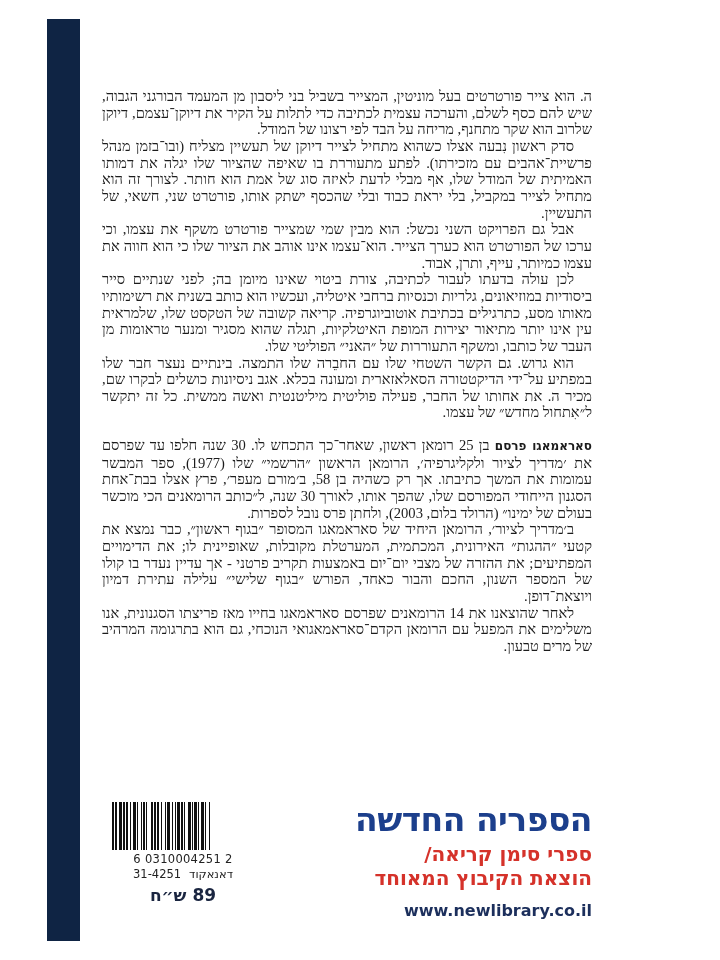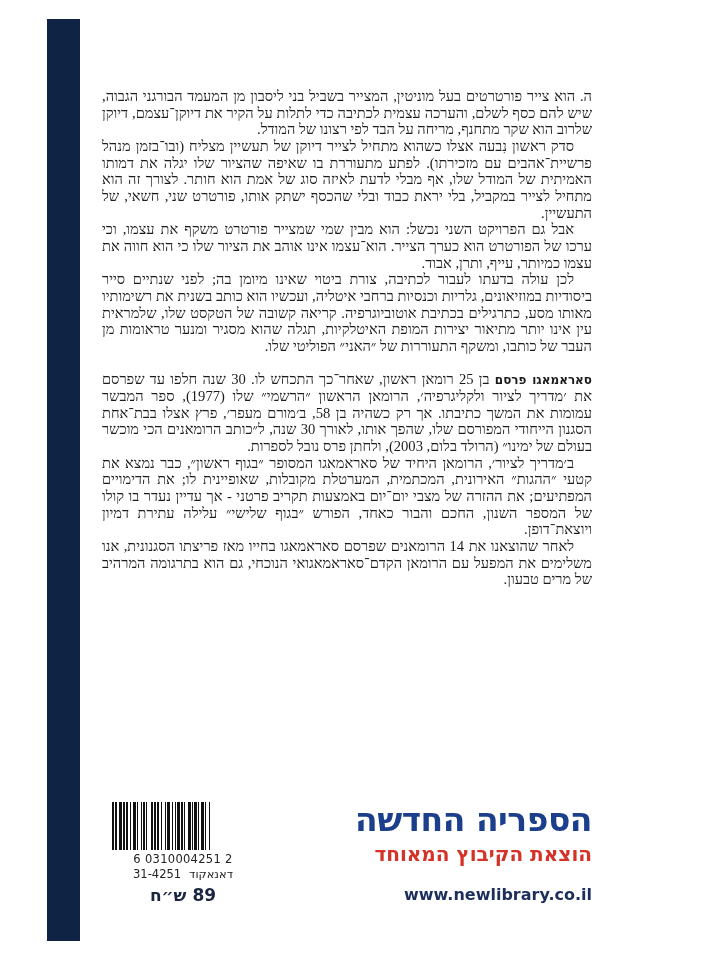--- a/index.html
+++ b/index.html
@@ -66,21 +66,21 @@
       letter-spacing: -0.5px;
     }
     .publisher-series {
       margin-top: 4px;
       font-size: 20px;
       font-weight: bold;
       color: #d5322a;
       line-height: 24px;
     }
     .publisher-url {
-      margin-top: 18px;
+      margin-top: 10px;
       direction: ltr;
       text-align: right;
       font-size: 16px;
       font-weight: bold;
       color: #1c2f5c;
       line-height: 22px;
     }
 
     .barcode-block {
       position: absolute;
@@ -134,20 +134,21 @@
 </head>
 <body>
 
 <div class="spine-bar"></div>
 
 <div class="body-text">
   <p>ה. הוא צייר פורטרטים בעל מוניטין, המצייר בשביל בני ליסבון מן המעמד הבורגני הגבוה, שיש להם כסף לשלם, והערכה עצמית לכתיבה כדי לתלות על הקיר את דיוקן־עצמם, דיוקן שלרוב הוא שקר מתחנף, מריחה על הבד לפי רצונו של המודל.</p>
   <p class="indent">סדק ראשון נִבעה אצלו כשהוא מתחיל לצייר דיוקן של תעשיין מצליח (ובו־בזמן מנהל פרשיית־אהבים עם מזכירתו). לפתע מתעוררת בו שאיפה שהציור שלו יגלה את דמותו האמיתית של המודל שלו, אף מבלי לדעת לאיזה סוג של אמת הוא חותר. לצורך זה הוא מתחיל לצייר במקביל, בלי יראת כבוד ובלי שהכסף ישתק אותו, פורטרט שני, חשאי, של התעשיין.</p>
   <p class="indent">אבל גם הפרויקט השני נכשל: הוא מבין שמי שמצייר פורטרט משקף את עצמו, וכי ערכו של הפורטרט הוא כערך הצייר. הוא־עצמו אינו אוהב את הציור שלו כי הוא חווה את עצמו כמיותר, עייף, ותרן, אבוד.</p>
   <p class="indent">לכן עולה בדעתו לעבור לכתיבה, צורת ביטוי שאינו מיומן בה; לפני שנתיים סייר ביסודיות במוזיאונים, גלריות וכנסיות ברחבי איטליה, ועכשיו הוא כותב בשנית את רשימותיו מאותו מסע, כתרגילים בכתיבת אוטוביוגרפיה. קריאה קשובה של הטקסט שלו, שלמראית עין אינו יותר מתיאור יצירות המופת האיטלקיות, תגלה שהוא מסגיר ומנער טראומות מן העבר של כותבו, ומשקף התעוררות של ״האני״ הפוליטי שלו.</p>
+  <p class="indent">הוא גרוש. גם הקשר השטחי שלו עם החבֵרה שלו התמצה. בינתיים נעצר חבר שלו במפתיע על־ידי הדיקטטורה הסאלאזארית ומעונה בכלא. אגב ניסיונות כושלים לבקרו שם, מכיר ה. את אחותו של החבר, פעילה פוליטית מיליטנטית ואשה ממשית. כל זה יתקשר ל״אִתחול מחדש״ של עצמו.</p>
   <p class="gap"><span class="lead-words">סאראמאגו פרסם</span><span> בן 25 רומאן ראשון, שאחר־כך התכחש לו. 30 שנה חלפו עד שפרסם את ׳מדריך לציור ולקליגרפיה׳, הרומאן הראשון ״הרשמי״ שלו (1977), ספר המבשר עמומות את המשך כתיבתו. אך רק כשהיה בן 58, ב׳מורם מעפר׳, פרץ אצלו בבת־אחת הסגנון הייחודי המפורסם שלו, שהפך אותו, לאורך 30 שנה, ל״כותב הרומאנים הכי מוכשר בעולם של ימינו״ (הרולד בלום, 2003), ולחתן פרס נובל לספרות.</span></p>
   <p class="indent">ב׳מדריך לציור׳, הרומאן היחיד של סאראמאגו המסופר ״בגוף ראשון״, כבר נמצא את קטעי ״ההגות״ האירונית, המכתמית, המערטלת מקובלות, שאופיינית לו; את הדימויים המפתיעים; את ההזרה של מצבי יום־יום באמצעות תקריב פרטני - אך עדיין נעדר בו קולו של המספר השנון, החכם והבור כאחד, הפורש ״בגוף שלישי״ עלילה עתירת דמיון ויוצאת־דופן.</p>
   <p class="indent">לאחר שהוצאנו את 14 הרומאנים שפרסם סאראמאגו בחייו מאז פריצתו הסגנונית, אנו משלימים את המפעל עם הרומאן הקדם־סאראמאגואי הנוכחי, גם הוא בתרגומה המרהיב של מרים טבעון.</p>
 </div>
 
 <div class="barcode-block">
   <div class="barcode" id="barcode-bars">
       <span style="width: 2.3px;"></span>
       <span class="gap" style="width: 1.15px;"></span>
       <span style="width: 1.15px;"></span>
@@ -210,16 +211,17 @@
   <div class="barcode-number">6 0310004251 2</div>
   <div class="barcode-code">
     <span>דאנאקוד</span><span class="code-num">31-4251</span>
   </div>
   <div class="price">89 ש״ח</div>
 </div>
 
 <div class="publisher">
   <div class="publisher-name">הספריה החדשה</div>
   <div class="publisher-series">
+    <div>ספרי סימן קריאה/</div>
     <div>הוצאת הקיבוץ המאוחד</div>
   </div>
   <div class="publisher-url">www.newlibrary.co.il</div>
 </div>
 
 </body></html>

